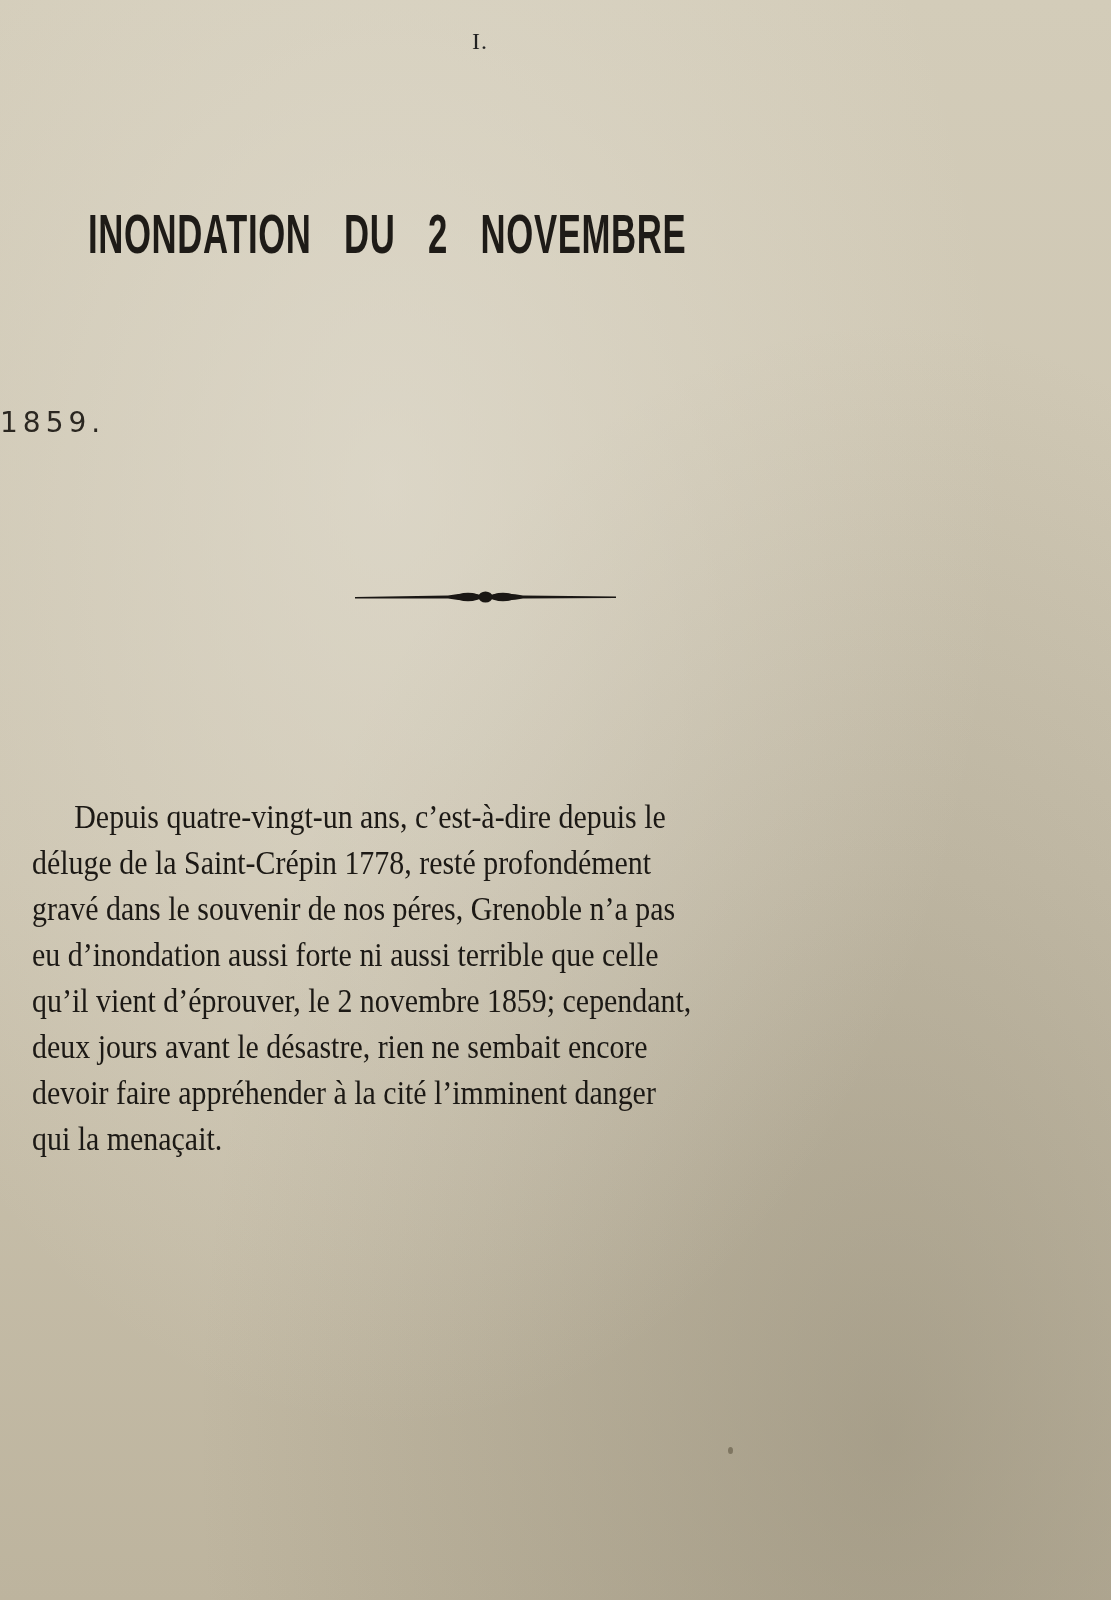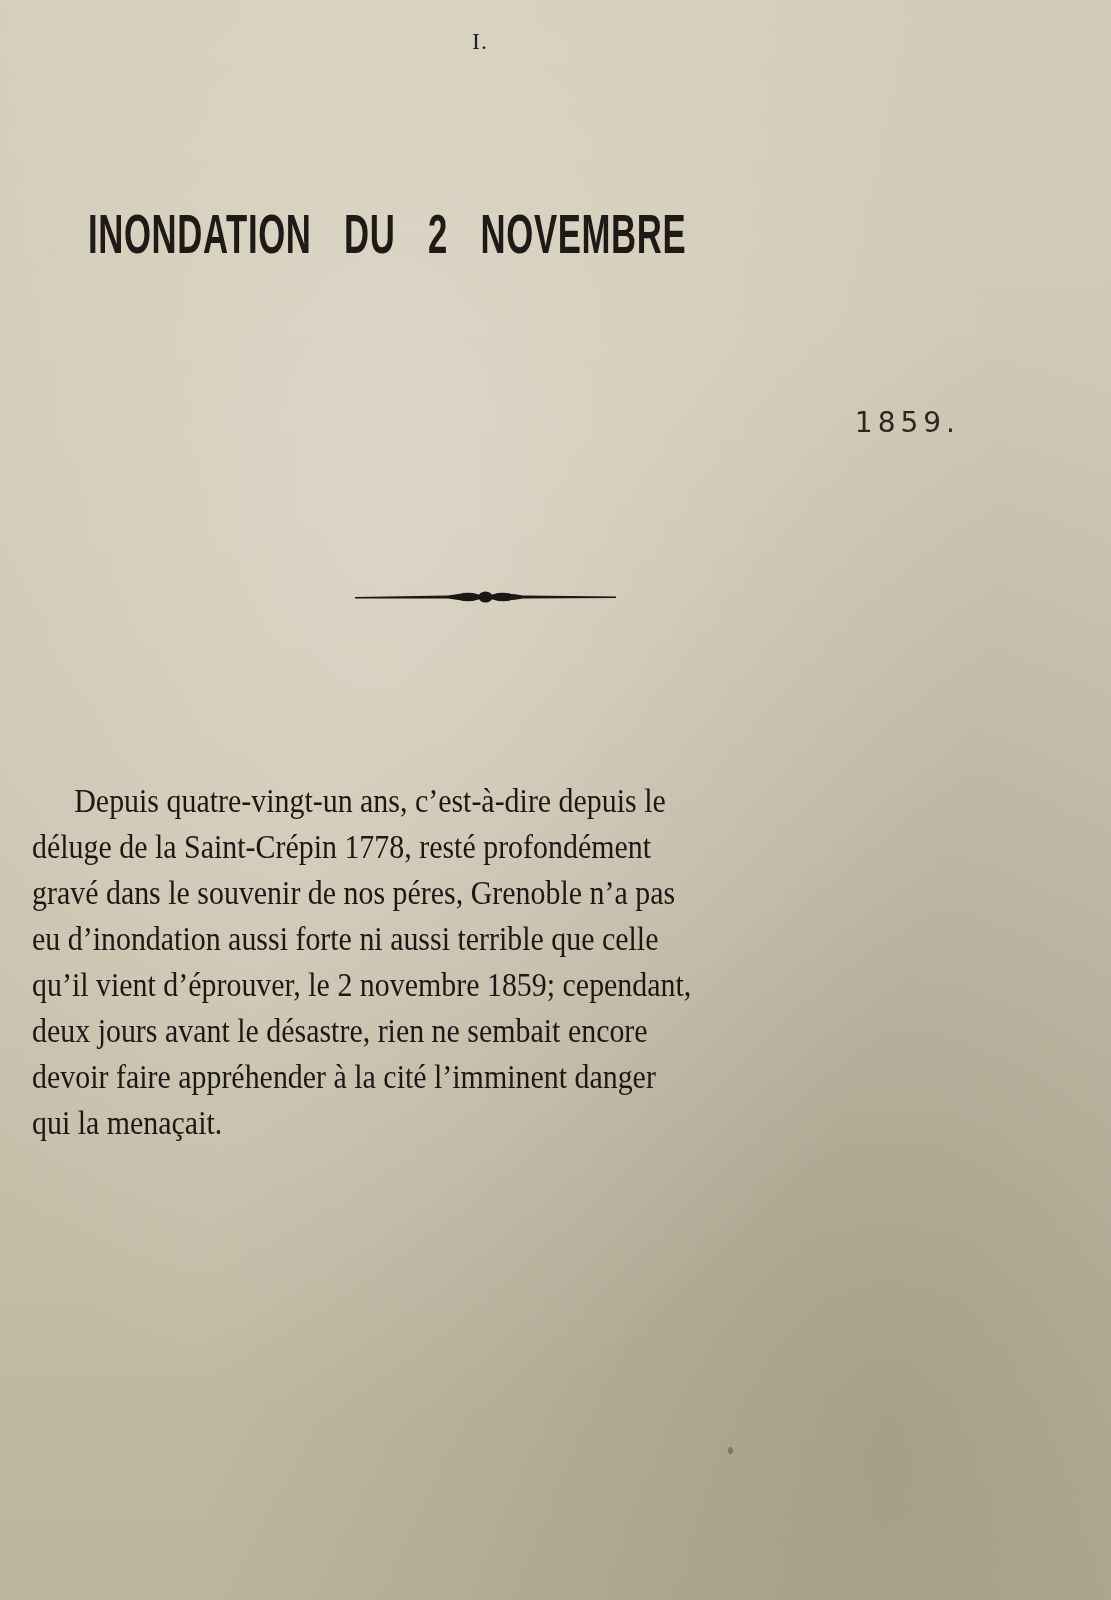--- a/index.html
+++ b/index.html
@@ -48,36 +48,36 @@
       transform-origin: left center;
       white-space: nowrap;
       word-spacing: 36px;
       letter-spacing: 1px;
     }
     .year {
       position: absolute;
       top: 406px;
       left: 0;
       width: 960px;
-      text-align: right;
+      text-align: left;
       font-family: "DejaVu Sans", sans-serif;
       font-size: 28px;
       letter-spacing: 5px;
       color: #2b2721;
     }
     .ornament {
       position: absolute;
       top: 585px;
       left: 353px;
       width: 265px;
       height: 24px;
     }
     .body-text {
       position: absolute;
-      top: 778px;
+      top: 794px;
       left: 32px;
       width: 920px;
       font-family: "Liberation Serif", serif;
       font-size: 34px;
       line-height: 46px;
       color: #1c1915;
     }
     .para {
       margin: 0 0 22px 0;
       text-align: justify;

